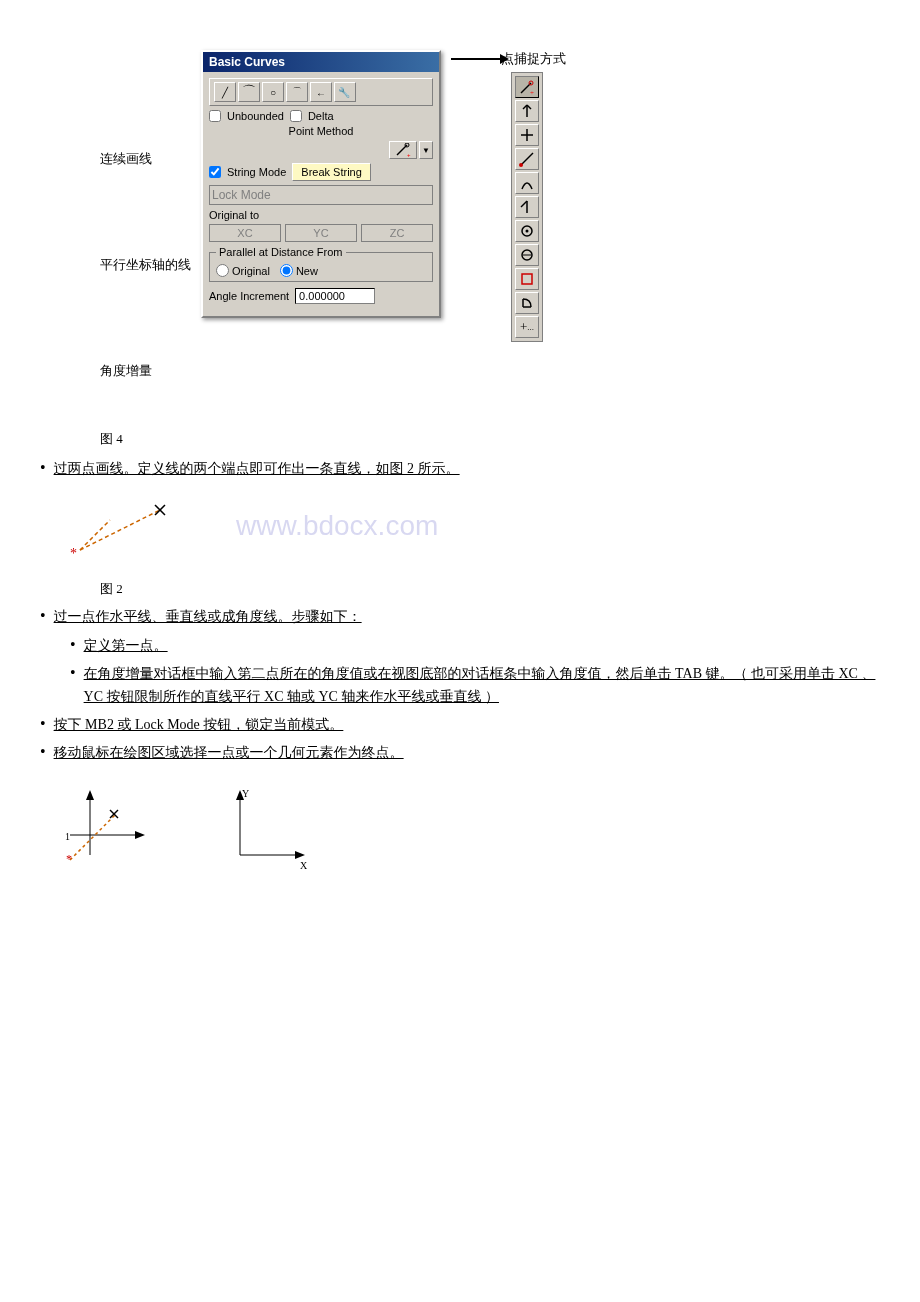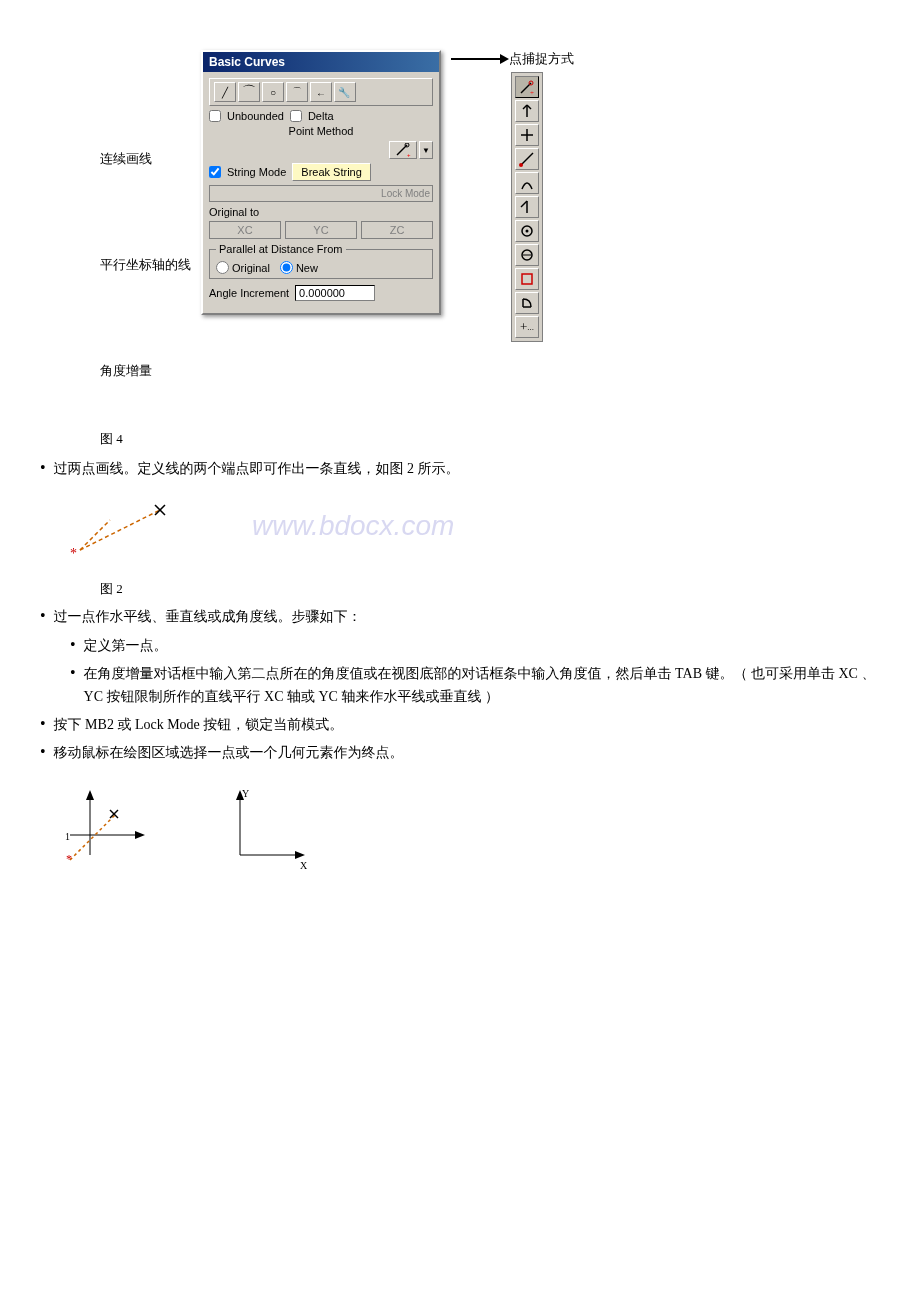--- a/index.html
+++ b/index.html
@@ -177,22 +177,22 @@
       margin-bottom: 4px;
     }
 
     .lock-mode-btn {
       width: 100%;
       background: #d4d0c8;
       border: 1px solid #808080;
       border-top-color: #808080;
       border-left-color: #808080;
       padding: 2px;
-      font-size: 10px;
-      text-align: right;
+      font-size: 12px;
+      text-align: left;
       color: #808080;
       cursor: pointer;
     }
 
     
     .parallel-to-section {
       margin-bottom: 4px;
     }
 
     .section-label {
@@ -339,20 +339,21 @@
     .bullet-dot {
       margin-right: 8px;
       margin-top: 2px;
       font-size: 16px;
       line-height: 1;
     }
 
     .bullet-text {
       flex: 1;
       line-height: 1.6;
+      text-decoration: underline;
     }
 
     .indent-bullet {
       margin-left: 30px;
     }
 
     
     .fig2-container {
       margin: 10px 0 6px 20px;
     }
@@ -377,21 +378,21 @@
 
     .main-wrapper {
       position: relative;
     }
   </style>
 </head>
 <body>
 
 <div class="main-wrapper">
 
-  <div class="watermark" style="top: 460px; left: 212px; font-style: italic;">www.bdocx.com</div>
+  <div class="watermark" style="top: 460px; left: 196px;">www.bdocx.com</div>
 
   <div class="dialog-area">
 
     <div class="side-labels">
       <div class="side-label">连续画线</div>
       <div class="side-label" style="margin-top: 50px;">平行坐标轴的线</div>
       <div class="side-label" style="margin-top: 50px;">角度增量</div>
     </div>
 
     <div class="dialog-box">
@@ -469,21 +470,21 @@
           <span>Angle Increment</span>
           <input class="angle-input" type="text" value="0.000000" style="">
         </div>
 
 
       </div>
     </div>
 
     <div style="display:flex; flex-direction:column; margin-left:10px; margin-top:0; align-items:flex-start; position:relative;">
 
-      <div style="display:flex; align-items:center; gap:8px; margin-bottom:4px; margin-top:0;">
+      <div style="display:flex; align-items:center; margin-bottom:4px; margin-top:0;">
         <div style="width:50px; height:2px; background:#000; position:relative;">
           <div style="position:absolute; right:-8px; top:-4px; border-left:9px solid #000; border-top:5px solid transparent; border-bottom:5px solid transparent;"></div>
         </div>
         <span style="font-size:13px; white-space:nowrap;">点捕捉方式</span>
       </div>
 
       <div class="snap-toolbar" style="margin-left:60px;">
         <div class="snap-btn active">
           <svg width="16" height="16" viewBox="0 0 16 16">
             <line x1="2" y1="14" x2="12" y2="4" stroke="#000" stroke-width="1.5"></line>

